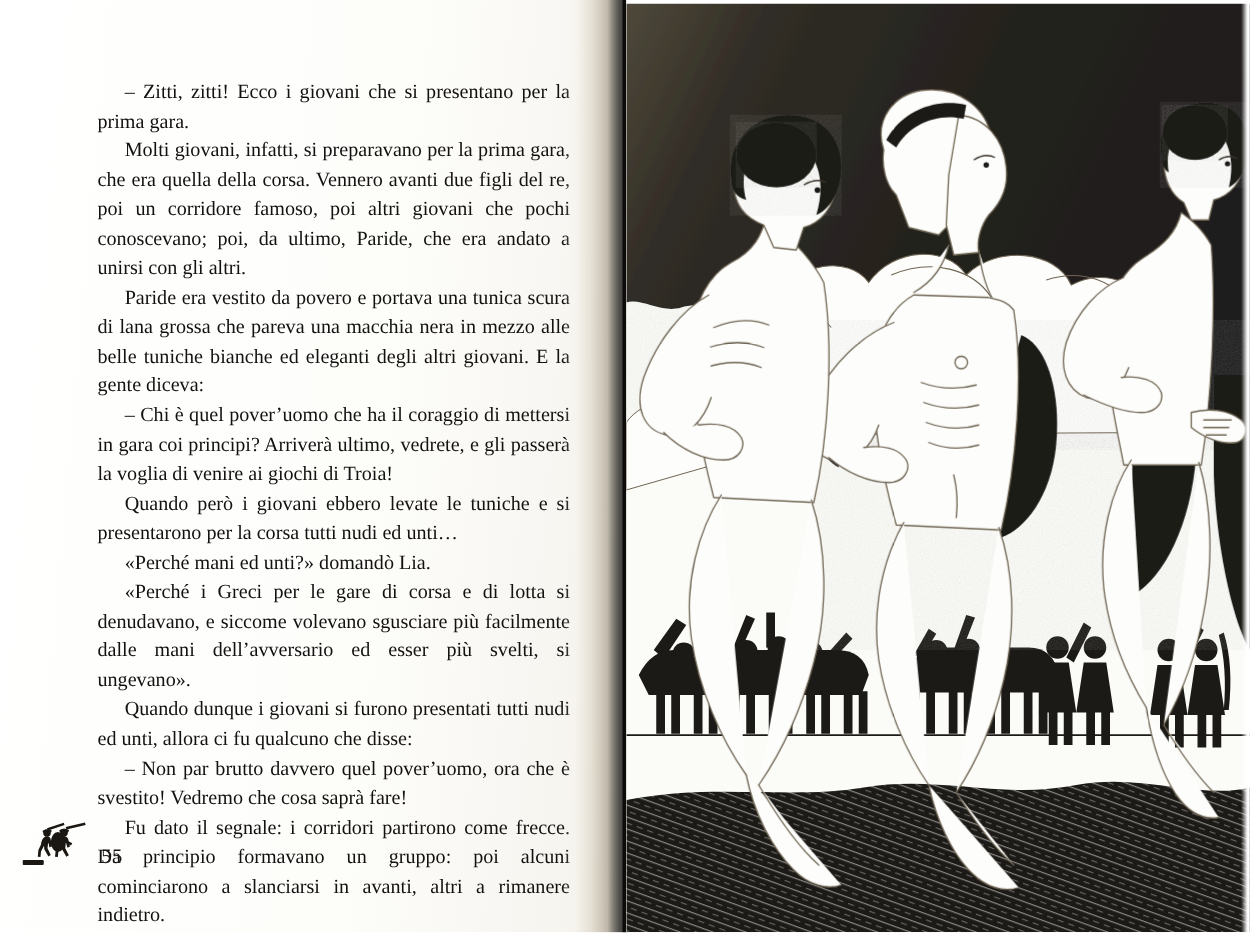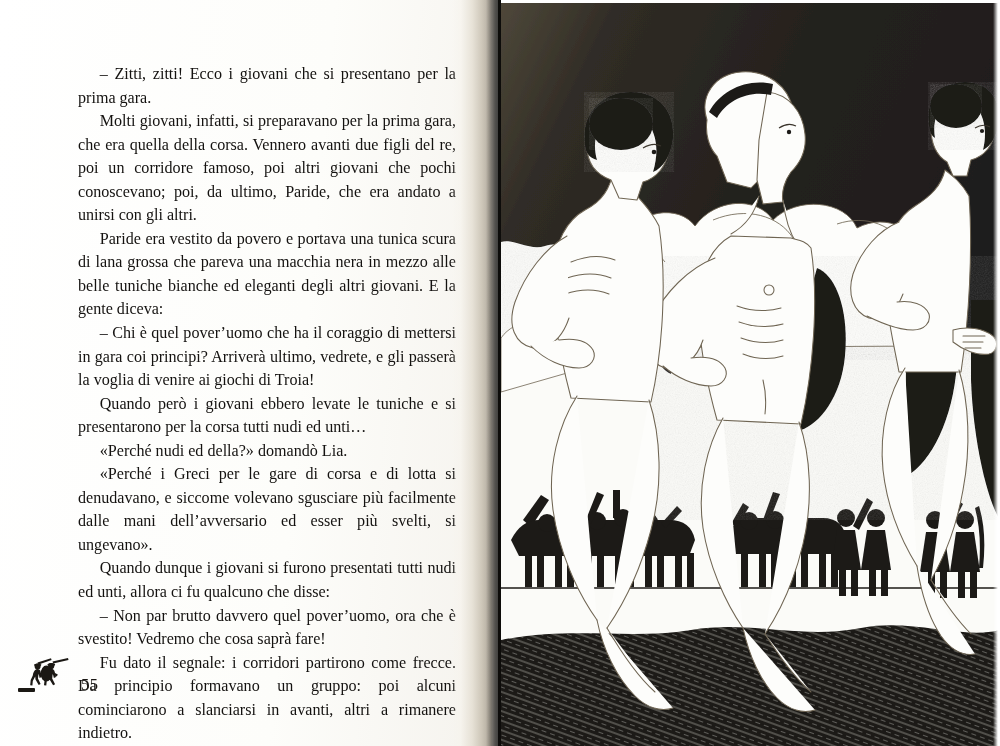--- a/index.html
+++ b/index.html
@@ -54,21 +54,21 @@
 
   <div id="left-page">
     <div id="paper-tint"></div>
 
     <div id="textblock">
       <p>– Zitti, zitti! Ecco i giovani che si presentano per la prima gara.</p>
       <p>Molti giovani, infatti, si preparavano per la prima gara, che era quella della corsa. Vennero avanti due figli del re, poi un corridore famoso, poi altri giovani che pochi conoscevano; poi, da ultimo, Paride, che era andato a unirsi con gli altri.</p>
       <p>Paride era vestito da povero e portava una tunica scura di lana grossa che pareva una macchia nera in mezzo alle belle tuniche bianche ed eleganti degli altri giovani. E la gente diceva:</p>
       <p>– Chi è quel pover’uomo che ha il coraggio di mettersi in gara coi principi? Arriverà ultimo, vedrete, e gli passerà la voglia di venire ai giochi di Troia!</p>
       <p>Quando però i giovani ebbero levate le tuniche e si presentarono per la corsa tutti nudi ed unti…</p>
-      <p>«Perché nudi ed della?» domandò Lia.</p>
+      <p>«Perché mani ed unti?» domandò Lia.</p>
       <p>«Perché i Greci per le gare di corsa e di lotta si denudavano, e siccome volevano sgusciare più facilmente dalle mani dell’avversario ed esser più svelti, si ungevano».</p>
       <p>Quando dunque i giovani si furono presentati tutti nudi ed unti, allora ci fu qualcuno che disse:</p>
       <p>– Non par brutto davvero quel pover’uomo, ora che è svestito! Vedremo che cosa saprà fare!</p>
       <p>Fu dato il segnale: i corridori partirono come frecce. Da principio formavano un gruppo: poi alcuni cominciarono a slanciarsi in avanti, altri a rimanere indietro.</p>
       <p>Alla fine del primo giro Paride fece una volata,</p>
     </div>
 
     <div id="folio-wrap">
 
       <svg id="vignette" viewBox="0 0 54 44">

